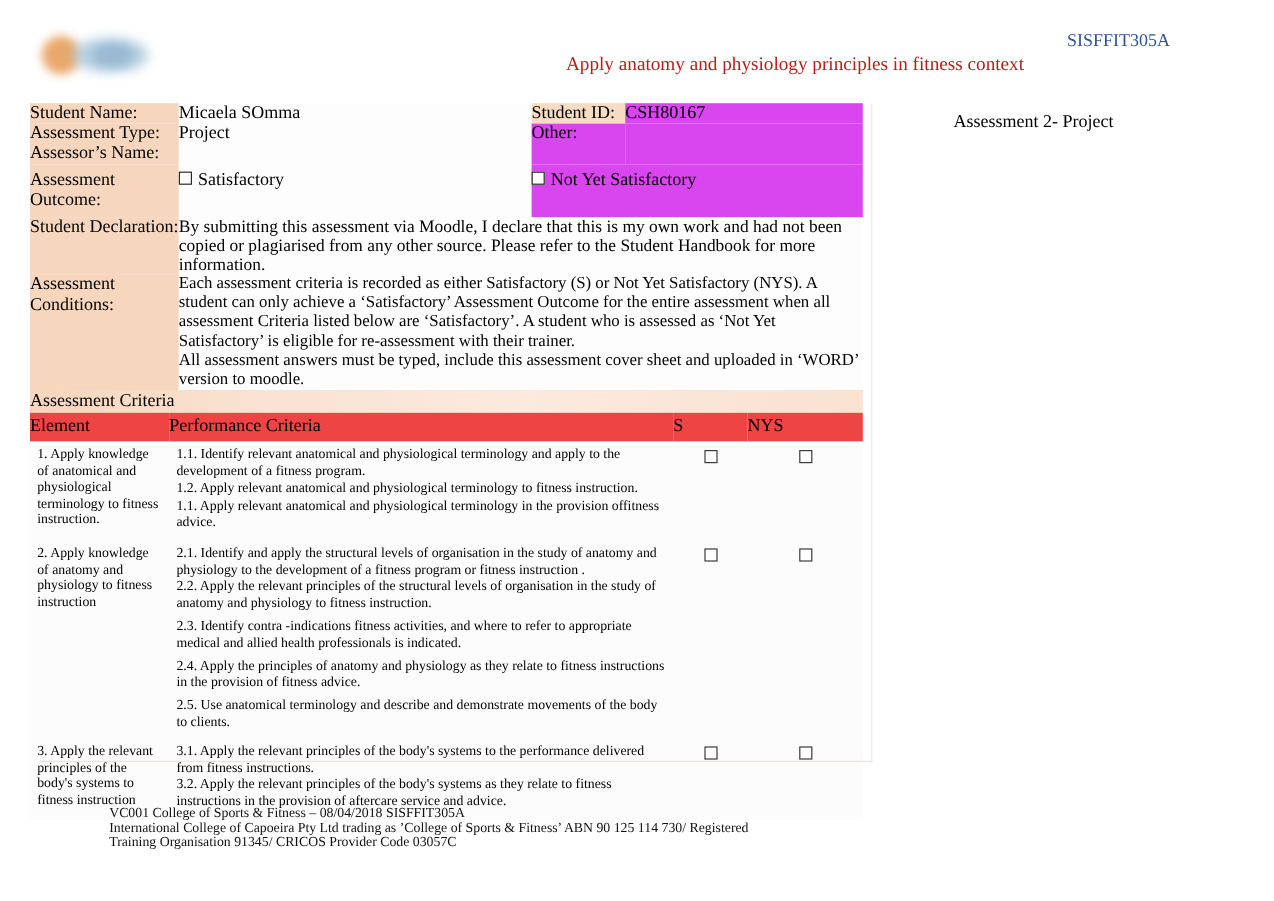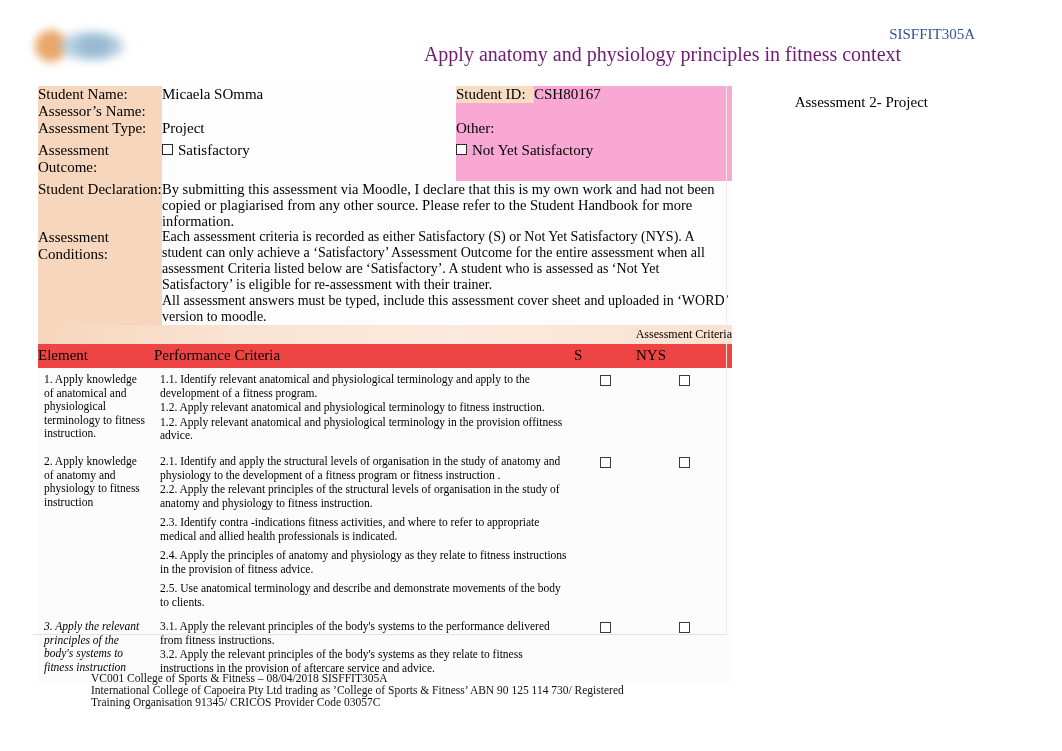--- a/index.html
+++ b/index.html
@@ -61,38 +61,38 @@
     left: 330px; top: 24px;
     width: 645px;
     text-align: right;
   }
   .hdr-code {
     font-size: 15px;
     color: #2e5496;
     line-height: 20px;
   }
   .hdr-title {
-    font-size: 20px;
-    color: #701a75;
+    font-size: 16px;
+    color: #b91c1c;
     line-height: 20px;
     text-align: center;
     padding-left: 20px;
   }
   .hdr-sub {
     font-size: 15px;
     color: #000000;
     line-height: 20px;
     padding-right: 47px;
     margin-top: 28px;
   }
 
   
   .doc-table {
     position: absolute;
-    left: 38px;
+    left: 25px;
     top: 86px;
     width: 694px;
     border-collapse: collapse;
     table-layout: fixed;
   }
   .doc-table td {
     vertical-align: top;
     padding: 0;
     border: none;
   }
@@ -119,21 +119,21 @@
     background: #f7dcc4;
     font-size: 15px;
     line-height: 17px;
     padding: 7px 4px 6px 9px;
     width: 78px;
   }
   .cell-id-val {
     font-size: 15px;
     line-height: 17px;
     padding: 7px 4px 6px 9px;
-    background: #f9a8d4;
+    background: #d946ef;
   }
 
   .outcome-row td { padding-top: 5px; padding-bottom: 5px; }
   .chk {
     display: inline-block;
     width: 9px; height: 9px;
     border: 1px solid #2a2a2a;
     margin-right: 5px;
     vertical-align: 0px;
     background: #ffffff;
@@ -150,22 +150,22 @@
   .cond {
     font-size: 14px;
     line-height: 16px;
     padding: 5px 8px 4px 9px;
     background: #fdfdfd;
   }
 
   
   .crit-banner {
     background: linear-gradient(to right, #f6d6bc 0%, #f9e3d2 28%, #fbeade 60%, #f9e2d0 100%);
-    text-align: right;
-    font-size: 12px;
+    text-align: left;
+    font-size: 15px;
     line-height: 19px;
     padding: 2px 0 2px 0;
     margin-left: 31px;
   }
   .crit-head td {
     background: #ef4444;
     font-size: 15px;
     line-height: 20px;
     padding: 1px 0 3px 0;
   }
@@ -241,31 +241,31 @@
 
   <tbody>
       <tr>
     <td class="lbl">Student Name:</td>
     <td class="val">Micaela SOmma</td>
     <td class="cell-id-label">Student ID:</td>
     <td class="cell-id-val">CSH80167</td>
   </tr>
 
   <tr>
+    <td class="lbl">Assessment Type:</td>
+    <td class="val">Project</td>
+    <td class="cell-id-val val-sm">Other:</td>
+    <td class="cell-id-val"></td>
+  </tr>
+
+  <tr>
     <td class="lbl" style="padding-top:0">Assessor’s Name:</td>
     <td class="val" style="padding-top:0"></td>
     <td class="cell-id-val" style="padding-top:0"></td>
     <td class="cell-id-val" style="padding-top:0"></td>
-  </tr>
-
-  <tr>
-    <td class="lbl">Assessment Type:</td>
-    <td class="val">Project</td>
-    <td class="cell-id-val val-sm">Other:</td>
-    <td class="cell-id-val"></td>
   </tr>
 
   <tr class="outcome-row">
     <td class="lbl">Assessment Outcome:</td>
     <td class="val">
       <span class="chk"></span><span class="opt">Satisfactory</span>
     </td>
     <td class="cell-id-val" colspan="2">
       <span class="chk"></span><span class="opt opt-2">Not Yet Satisfactory</span>
     </td>
@@ -304,39 +304,39 @@
     <td>S</td>
     <td>NYS</td>
   </tr>
   </tbody>
     <tbody id="criteria-body">
       <tr class="crit-body">
         <td class="crit-elem" style="height: 72px;">1. Apply knowledge of anatomical and physiological terminology to fitness instruction.</td>
         <td class="crit-perf">
           <p>1.1. Identify relevant anatomical and physiological terminology and apply to the development of a fitness program.</p>
           <p>1.2. Apply relevant anatomical and physiological terminology to fitness instruction.</p>
-          <p>1.2. Apply relevant anatomical and physiological terminology in the provision offitness advice.</p>
+          <p>1.1. Apply relevant anatomical and physiological terminology in the provision offitness advice.</p>
         </td>
         <td class="crit-s"><span class="chk-sm"></span></td>
         <td class="crit-nys"><span class="chk-sm"></span></td>
       </tr>
       <tr class="crit-body">
         <td class="crit-elem" style="height: 140px;">2. Apply knowledge of anatomy and physiology to fitness instruction</td>
         <td class="crit-perf">
           <p>2.1. Identify and apply the structural levels of organisation  in the study of anatomy and physiology to the development of a  fitness program or fitness instruction .</p>
           <p>2.2. Apply the relevant principles of the structural levels of organisation in the study of anatomy and physiology to fitness instruction.</p>
           <p class="gap">2.3. Identify contra -indications  fitness activities, and where to refer to appropriate  medical and allied health professionals  is indicated.</p>
           <p class="gap">2.4. Apply the principles of anatomy and physiology as they relate to fitness instructions in the provision of fitness advice.</p>
           <p class="gap">2.5. Use anatomical terminology  and describe and demonstrate movements of the body to clients.</p>
         </td>
         <td class="crit-s"><span class="chk-sm"></span></td>
         <td class="crit-nys"><span class="chk-sm"></span></td>
       </tr>
       <tr class="crit-body">
-        <td class="crit-elem" style="height: 58px; font-style: italic;">3. Apply the relevant principles of the body's systems to fitness instruction</td>
+        <td class="crit-elem" style="height: 58px;">3. Apply the relevant principles of the body's systems to fitness instruction</td>
         <td class="crit-perf">
           <p>3.1. Apply the relevant principles of the body's systems to the performance delivered from fitness instructions.</p>
           <p>3.2. Apply the relevant principles of the body's systems as they relate to fitness instructions in the provision of aftercare service and advice.</p>
         </td>
         <td class="crit-s"><span class="chk-sm"></span></td>
         <td class="crit-nys"><span class="chk-sm"></span></td>
       </tr>
     </tbody>
 </table>
 

